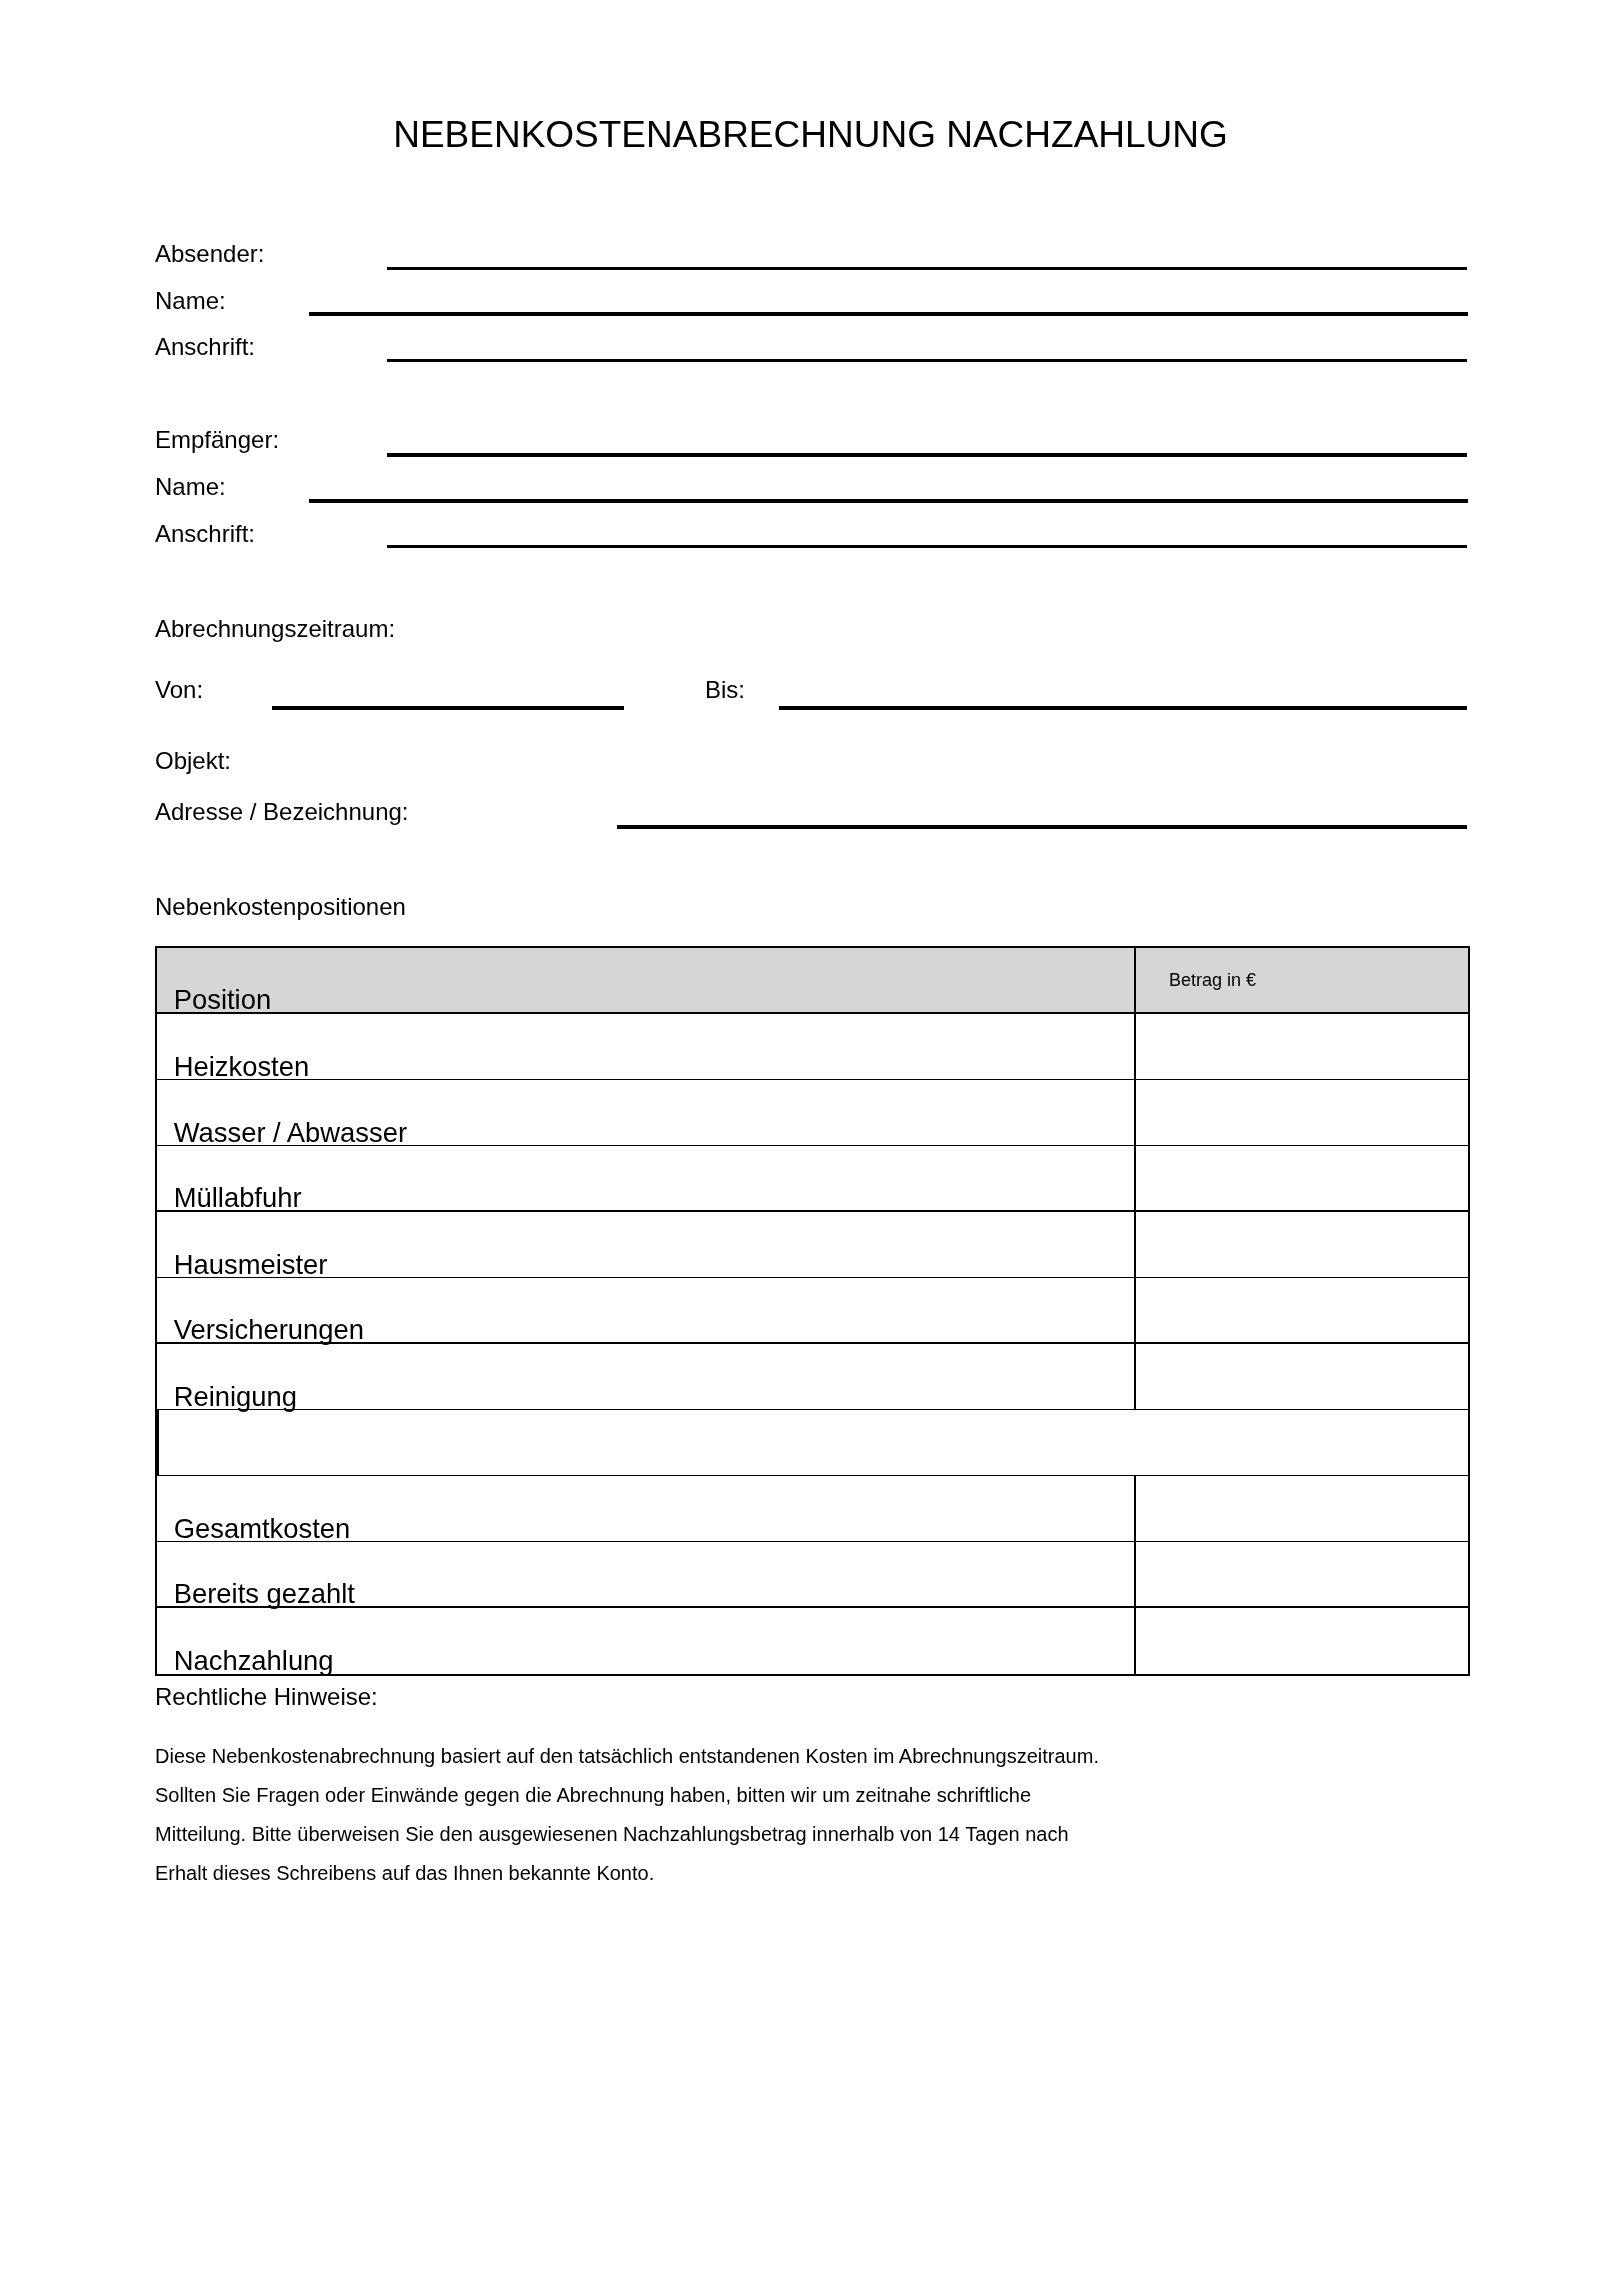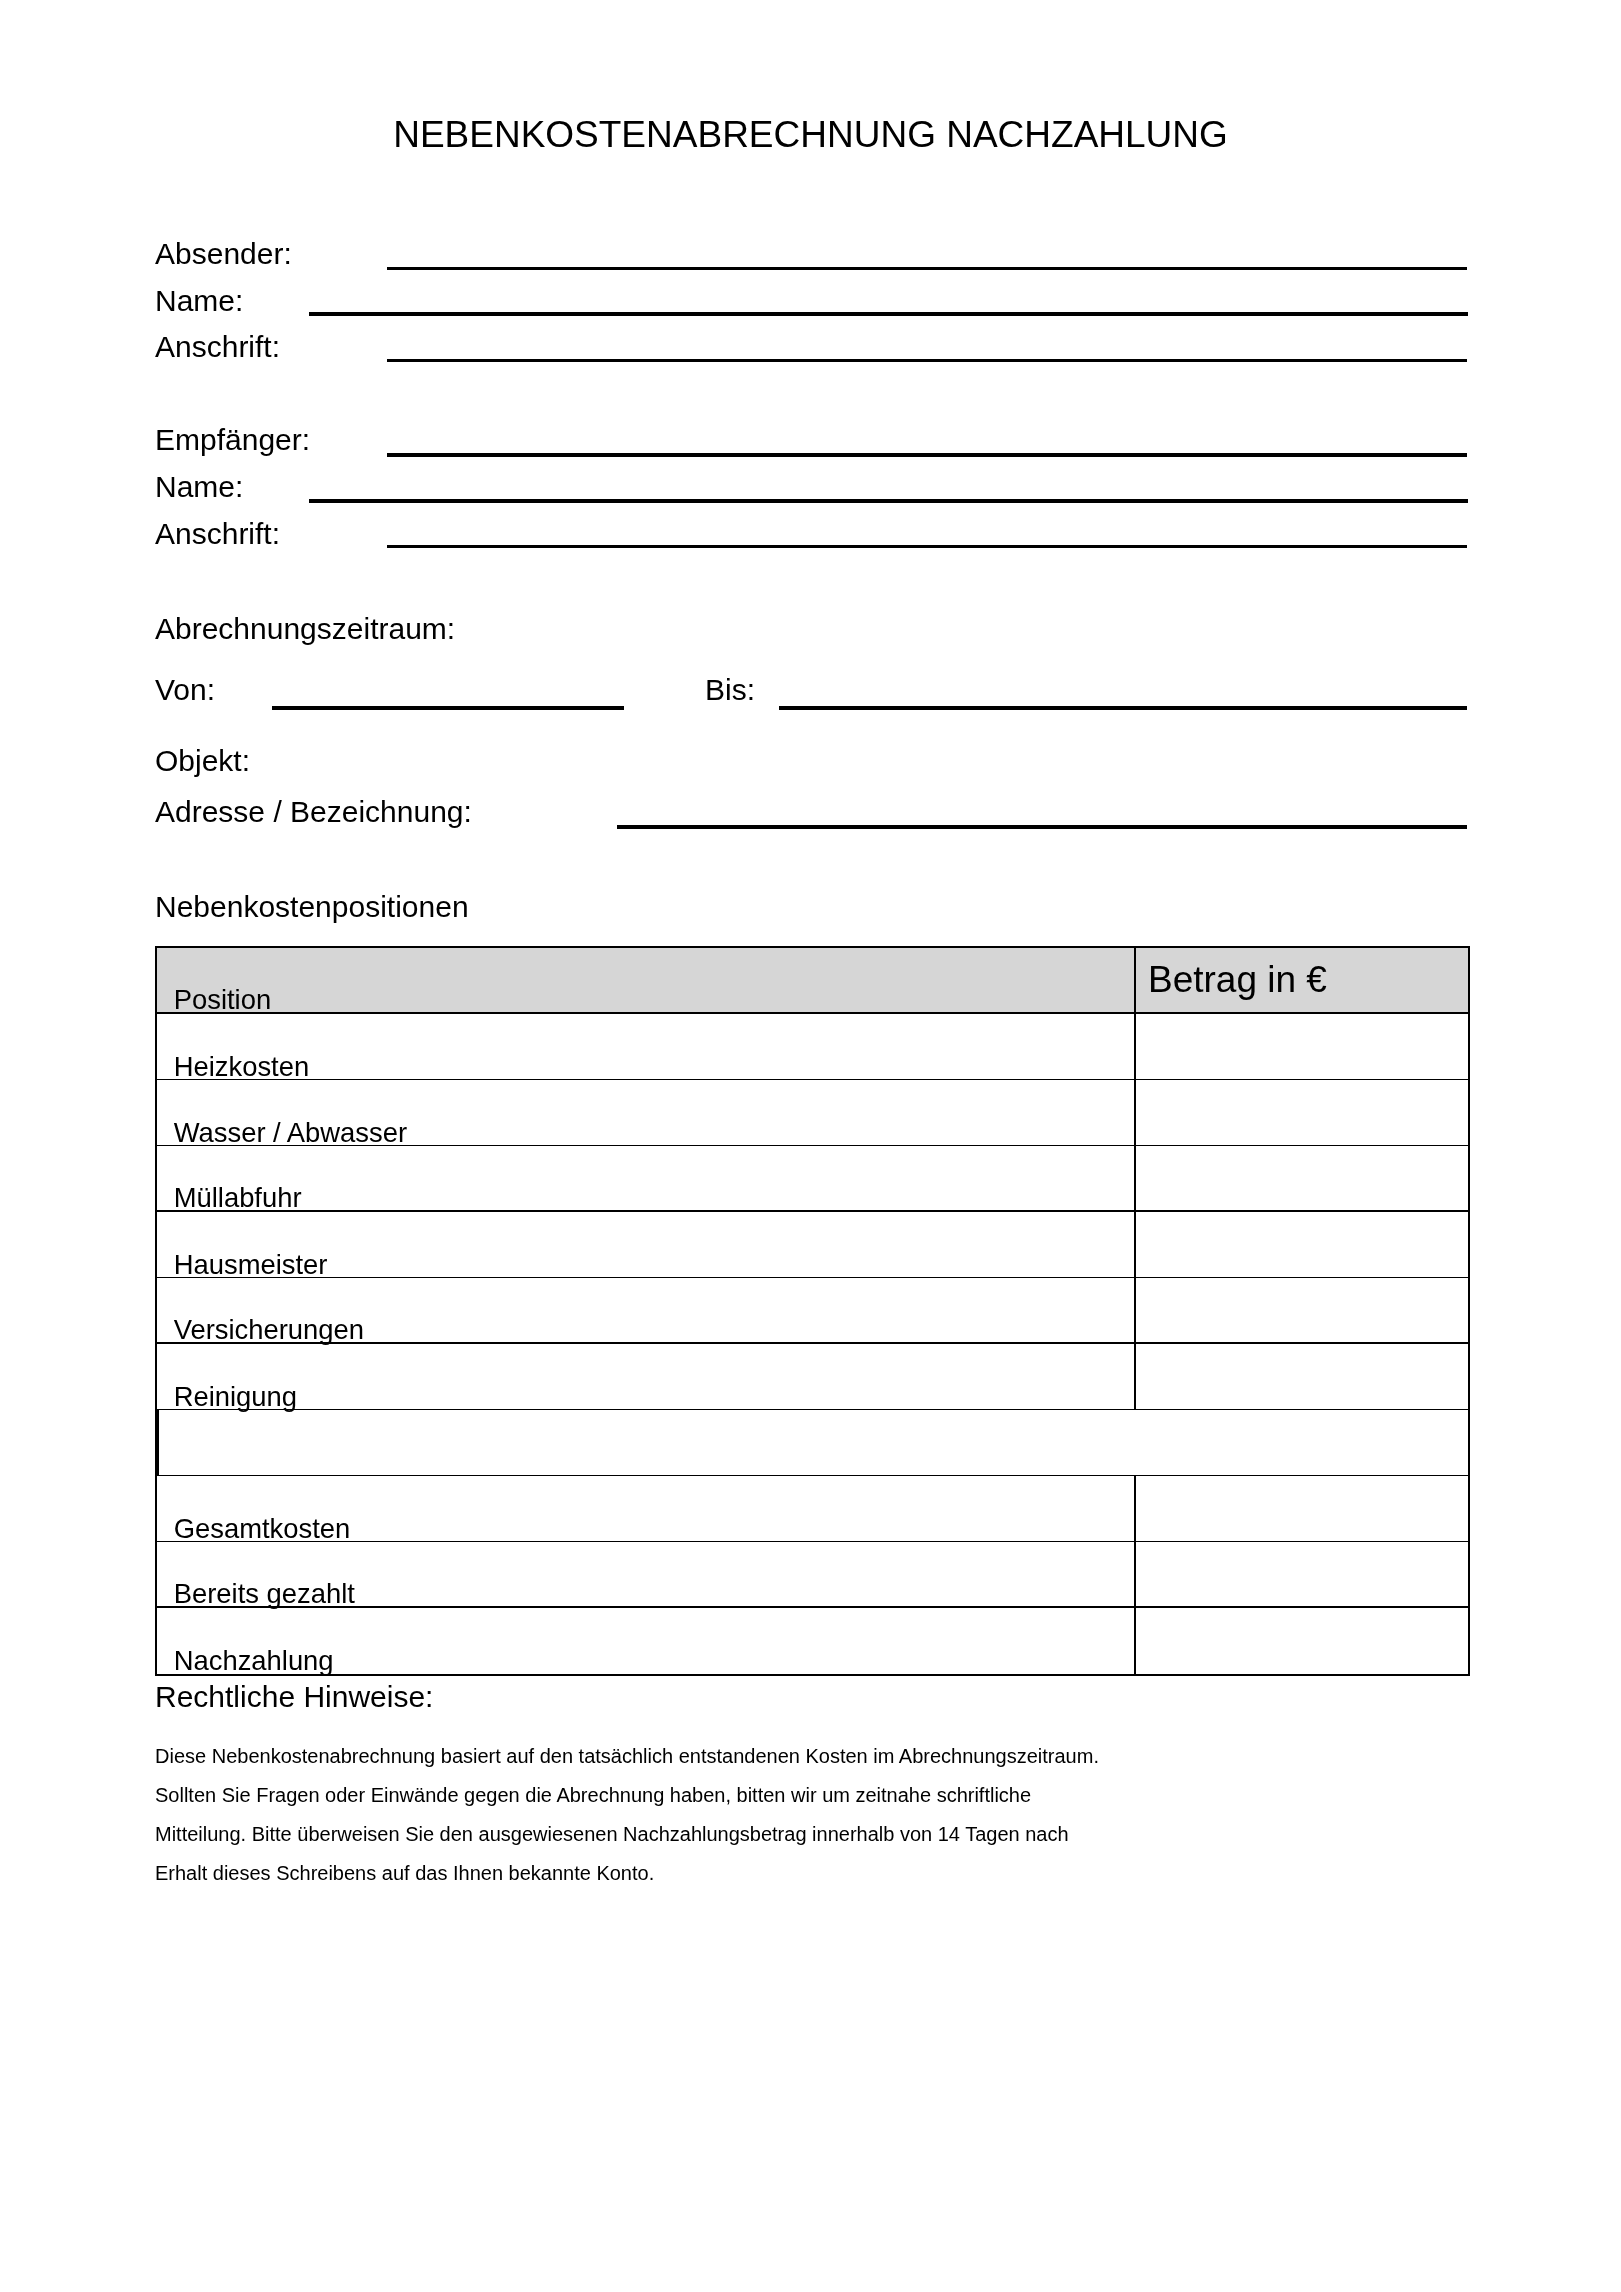--- a/index.html
+++ b/index.html
@@ -16,21 +16,21 @@
     position:absolute;
     left:0; top:114px;
     width:100%;
     text-align:center;
     font-size:37px;
     font-weight:400;
     white-space:nowrap;
   }
   .label{
     position:absolute;
-    font-size:30px;
+    font-size:24px;
     line-height:32px;
     white-space:nowrap;
   }
   .fill-line{
     position:absolute;
     height:2.9px;
     background:#000000;
   }
   
   .nk-table{
@@ -65,22 +65,22 @@
     padding-left:16.7px;
     font-size:27.4px;
     margin-top:40px;
   }
   .nk-cell-amt{
     flex:1 1 auto;
     box-sizing:border-box;
     border-left:2px solid #000000;
     display:flex;
     align-items:center;
-    padding-left:12px;
-    font-size:37px;
+    padding-left:33px;
+    font-size:18px;
   }
   .legal-par{
     position:absolute;
     left:155px; top:1737px;
     width:1333px;
     font-size:20px;
     line-height:39px;
   }
 </style>
 </head>

